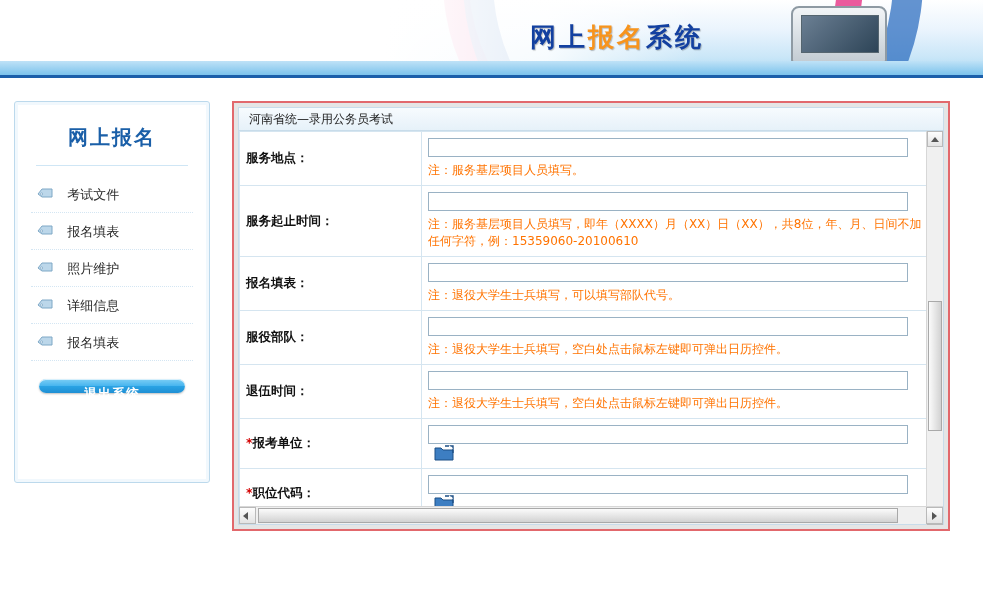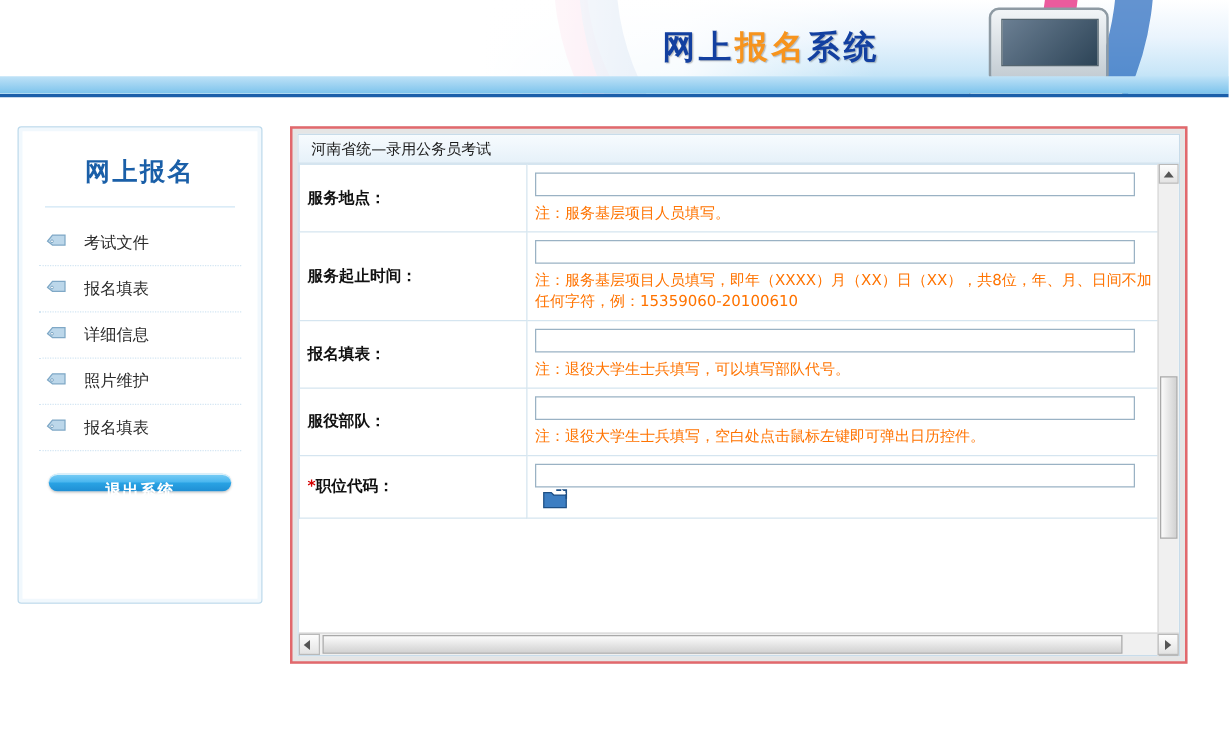--- a/index.html
+++ b/index.html
@@ -322,30 +322,30 @@
         </span>
         <span>报名填表</span>
       </li>
       <li>
         <span class="tag-icon">
           <svg width="16" height="12" viewBox="0 0 16 12">
               <path d="M1 6 L5 1 H15 V9 H5 Z" fill="#bcd7ea" stroke="#7fa8c6" stroke-width="1"></path>
               <circle cx="4.6" cy="6" r="1.1" fill="#ffffff" stroke="#7fa8c6" stroke-width=".8"></circle>
             </svg>
         </span>
-        <span>详细信息</span>
+        <span>照片维护</span>
       </li>
       <li>
         <span class="tag-icon">
           <svg width="16" height="12" viewBox="0 0 16 12">
               <path d="M1 6 L5 1 H15 V9 H5 Z" fill="#bcd7ea" stroke="#7fa8c6" stroke-width="1"></path>
               <circle cx="4.6" cy="6" r="1.1" fill="#ffffff" stroke="#7fa8c6" stroke-width=".8"></circle>
             </svg>
         </span>
-        <span>照片维护</span>
+        <span>详细信息</span>
       </li>
       <li>
         <span class="tag-icon">
           <svg width="16" height="12" viewBox="0 0 16 12">
               <path d="M1 6 L5 1 H15 V9 H5 Z" fill="#bcd7ea" stroke="#7fa8c6" stroke-width="1"></path>
               <circle cx="4.6" cy="6" r="1.1" fill="#ffffff" stroke="#7fa8c6" stroke-width=".8"></circle>
             </svg>
         </span>
         <span>报名填表</span>
       </li>
@@ -384,20 +384,40 @@
             </td>
           </tr>
           <tr>
             <td class="label">服役部队：</td>
             <td class="field">
               <input class="txt" type="text" value="" style="">
               <span class="note">注：退役大学生士兵填写，空白处点击鼠标左键即可弹出日历控件。</span>
             </td>
           </tr>
           <tr>
+            <td class="label">退伍时间：</td>
+            <td class="field">
+              <input class="txt" type="text" value="" style="">
+              <span class="note">注：退役大学生士兵填写，空白处点击鼠标左键即可弹出日历控件。</span>
+            </td>
+          </tr>
+          <tr>
+            <td class="label"><span class="star">*</span><span>报考单位：</span></td>
+            <td class="field">
+              <input class="txt" type="text" value="" style="">
+              <span class="picker-btn">
+                <svg width="20" height="18" viewBox="0 0 20 18">
+                      <path d="M1 4 H7 L9 6 H19 V16 H1 Z" fill="#3d7ec2" stroke="#1d4f85" stroke-width="1"></path>
+                      <path d="M11 2 H19 V9" fill="none" stroke="#1d4f85" stroke-width="1.4"></path>
+                      <path d="M15 1 L19 5 L15 5 Z" fill="#ffffff"></path>
+                    </svg>
+              </span>
+            </td>
+          </tr>
+          <tr>
             <td class="label"><span class="star">*</span><span>职位代码：</span></td>
             <td class="field">
               <input class="txt" type="text" value="" style="">
               <span class="picker-btn">
                 <svg width="20" height="18" viewBox="0 0 20 18">
                       <path d="M1 4 H7 L9 6 H19 V16 H1 Z" fill="#3d7ec2" stroke="#1d4f85" stroke-width="1"></path>
                       <path d="M11 2 H19 V9" fill="none" stroke="#1d4f85" stroke-width="1.4"></path>
                       <path d="M15 1 L19 5 L15 5 Z" fill="#ffffff"></path>
                     </svg>
               </span>

